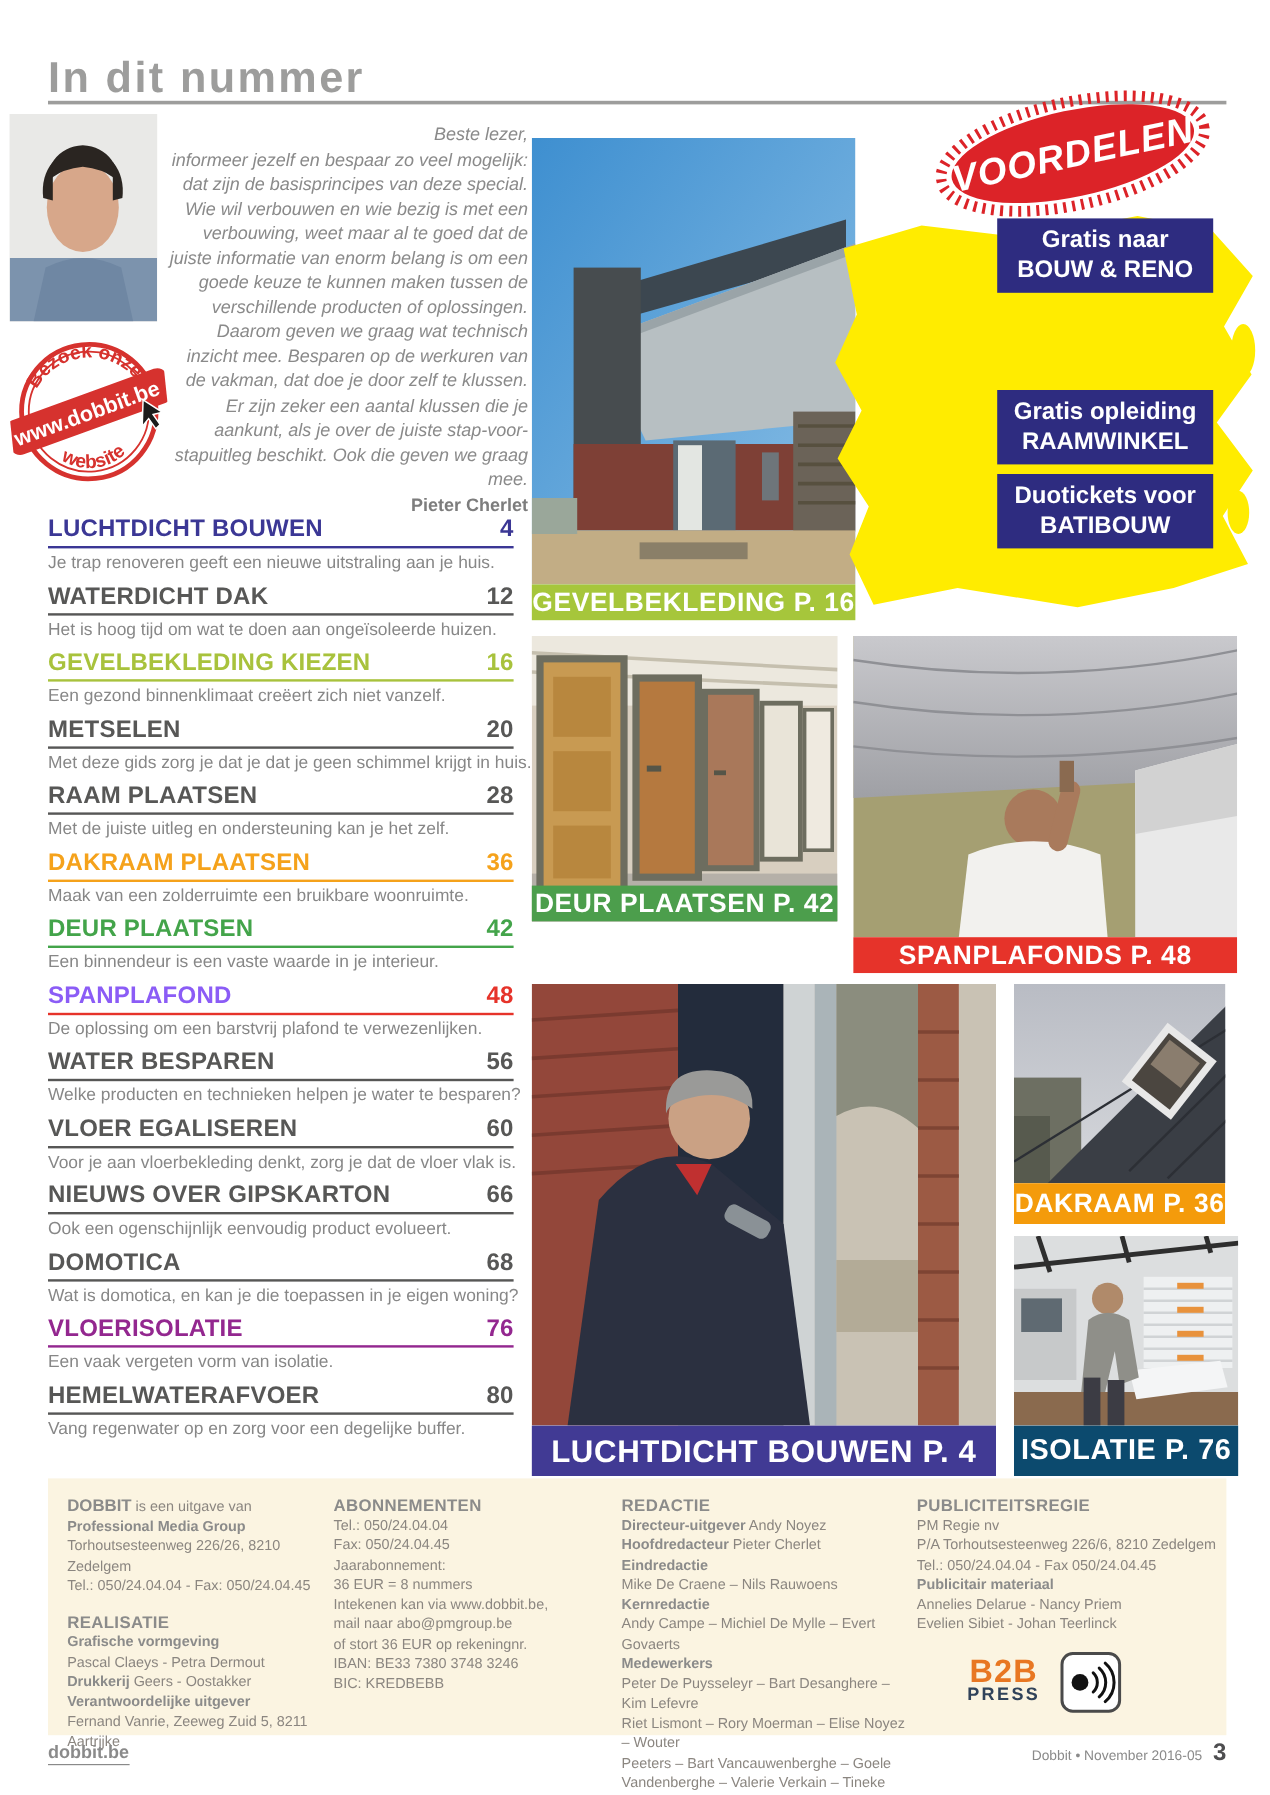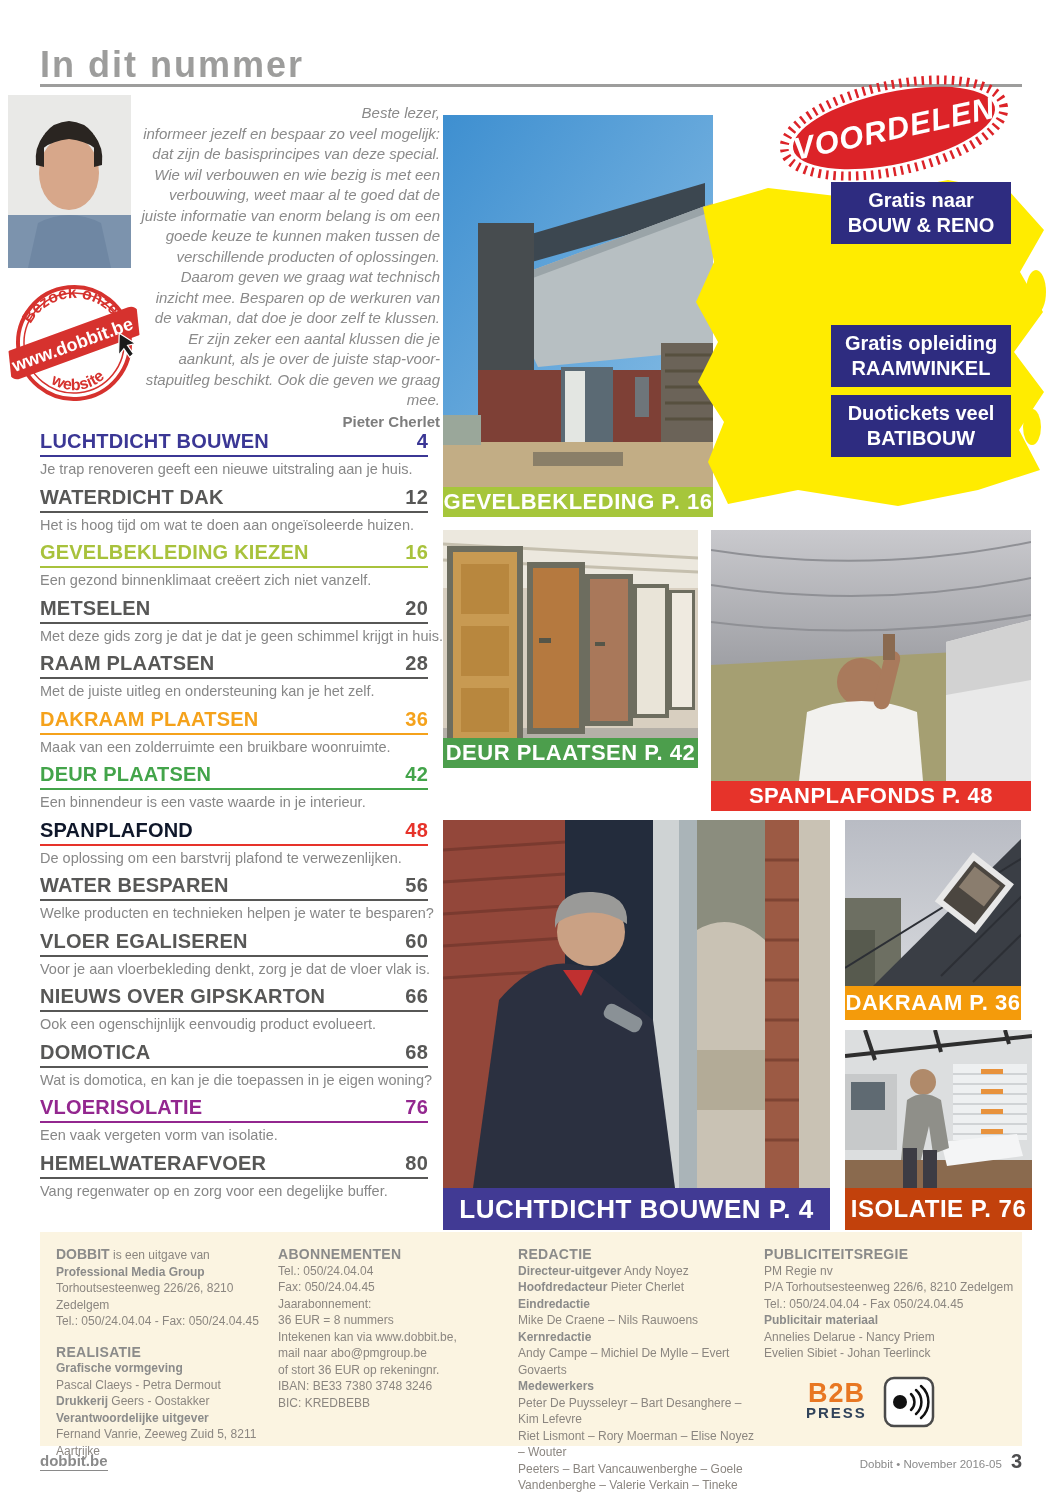--- a/index.html
+++ b/index.html
@@ -162,21 +162,21 @@
     <div class="toc-entry">
       <div class="toc-row">
           <span style="color: rgb(67, 164, 74);">DEUR PLAATSEN</span>
           <span style="color: rgb(67, 164, 74);">42</span>
         </div>
       <div class="toc-line" style="background-color: rgb(67, 164, 74);"></div>
       <div class="toc-desc">Een binnendeur is een vaste waarde in je interieur.</div>
     </div>
     <div class="toc-entry">
       <div class="toc-row">
-          <span style="color: #0f172a;">SPANPLAFOND</span>
+          <span style="color: #8b5cf6;">SPANPLAFOND</span>
           <span style="color: rgb(230, 51, 42);">48</span>
         </div>
       <div class="toc-line" style="background-color: rgb(230, 51, 42);"></div>
       <div class="toc-desc">De oplossing om een barstvrij plafond te verwezenlijken.</div>
     </div>
     <div class="toc-entry">
       <div class="toc-row">
           <span style="color: rgb(87, 87, 86);">WATER BESPAREN</span>
           <span style="color: rgb(87, 87, 86);">56</span>
         </div>
@@ -271,21 +271,21 @@
 
   <div class="abs bluebox" style="top:182px;">
     <span>Gratis naar</span>
     <span>BOUW &amp; RENO</span>
   </div>
   <div class="abs bluebox" style="top:325px;">
     <span>Gratis opleiding</span>
     <span>RAAMWINKEL</span>
   </div>
   <div class="abs bluebox" style="top:395px;">
-    <span>Duotickets veel</span>
+    <span>Duotickets voor</span>
     <span>BATIBOUW</span>
   </div>
 
   <div class="abs photo" style="left:443px;top:530px;width:255px;height:238px;">
     <svg width="255" height="251" viewBox="0 0 255 251" preserveAspectRatio="none">
       <rect width="255" height="251" fill="#d8cfc0"></rect>
       <rect x="0" y="0" width="255" height="58" fill="#ece8de"></rect>
       <g stroke="#c5bfae" stroke-width="3">
           <line x1="0" y1="14" x2="255" y2="28"></line>
           <line x1="0" y1="30" x2="255" y2="42"></line>
@@ -424,21 +424,21 @@
         <rect x="136" y="79" width="22" height="5"></rect>
           <rect x="136" y="99" width="22" height="5"></rect>
       </g>
       <rect x="0" y="130" width="187" height="28" fill="#8a6a4e"></rect>
       <polygon points="96,112 172,104 178,126 102,136" fill="#f4f5f6"></polygon>
       <circle cx="78" cy="52" r="13" fill="#b08a6a"></circle>
       <path d="M56,130 L62,70 Q78,58 96,70 L104,118 L88,124 L84,96 L76,130 Z" fill="#8f8f89"></path>
       <rect x="58" y="118" width="14" height="40" fill="#3c3c44"></rect>
       <rect x="78" y="120" width="14" height="38" fill="#3c3c44"></rect>
     </svg>
-    <div class="caption" style="height: 42px; font-size: 24px; background-color: #c2410c;">ISOLATIE P. 76</div>
+    <div class="caption" style="height: 42px; font-size: 24px; background-color: #0c4a6e;">ISOLATIE P. 76</div>
   </div>
 
   <div class="abs colophon">
     <div class="col" style="left:16px;width:212px;">
       <div><span class="b" style="font-size:14px;">DOBBIT</span><span> is een uitgave van</span></div>
       <div class="b">Professional Media Group</div>
       <div>Torhoutsesteenweg 226/26, 8210 Zedelgem</div>
       <div>Tel.: 050/24.04.04 - Fax: 050/24.04.45</div>
       <div class="gap"></div>
       <div class="head">REALISATIE</div>

